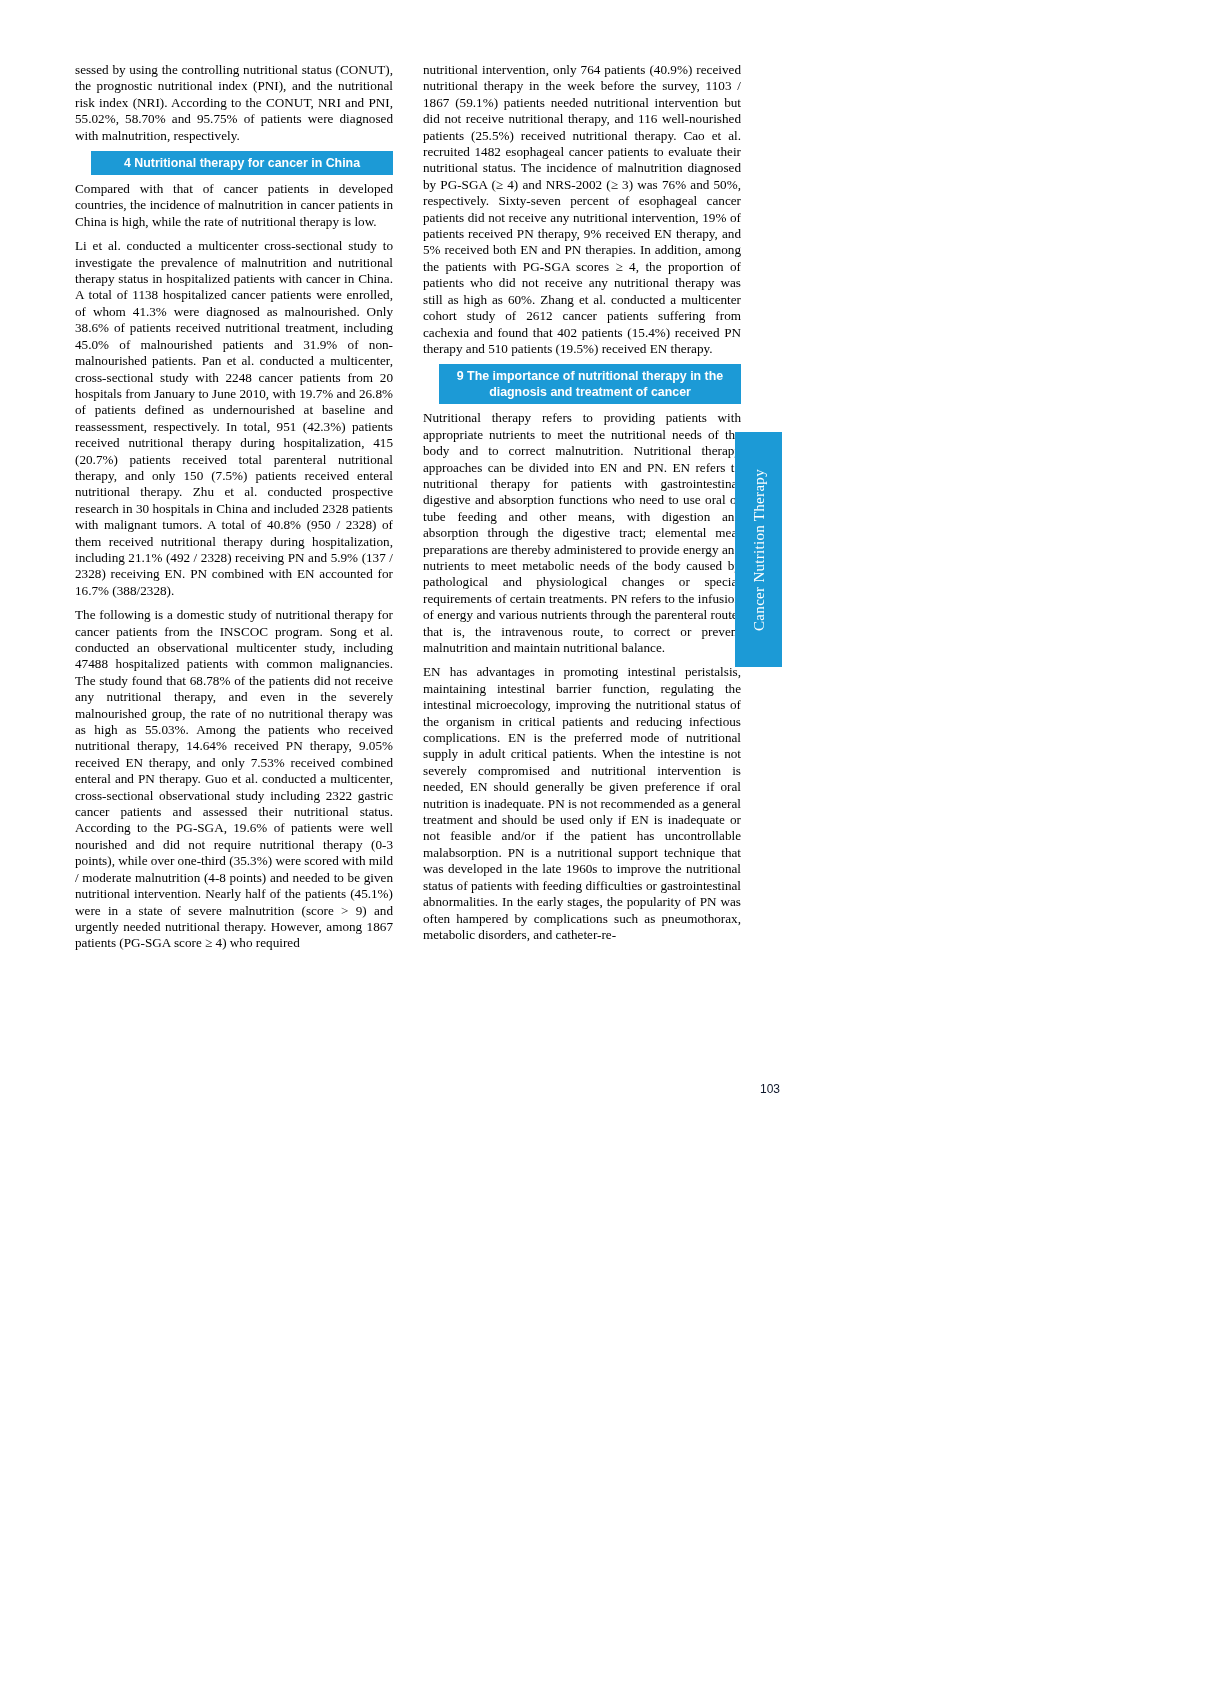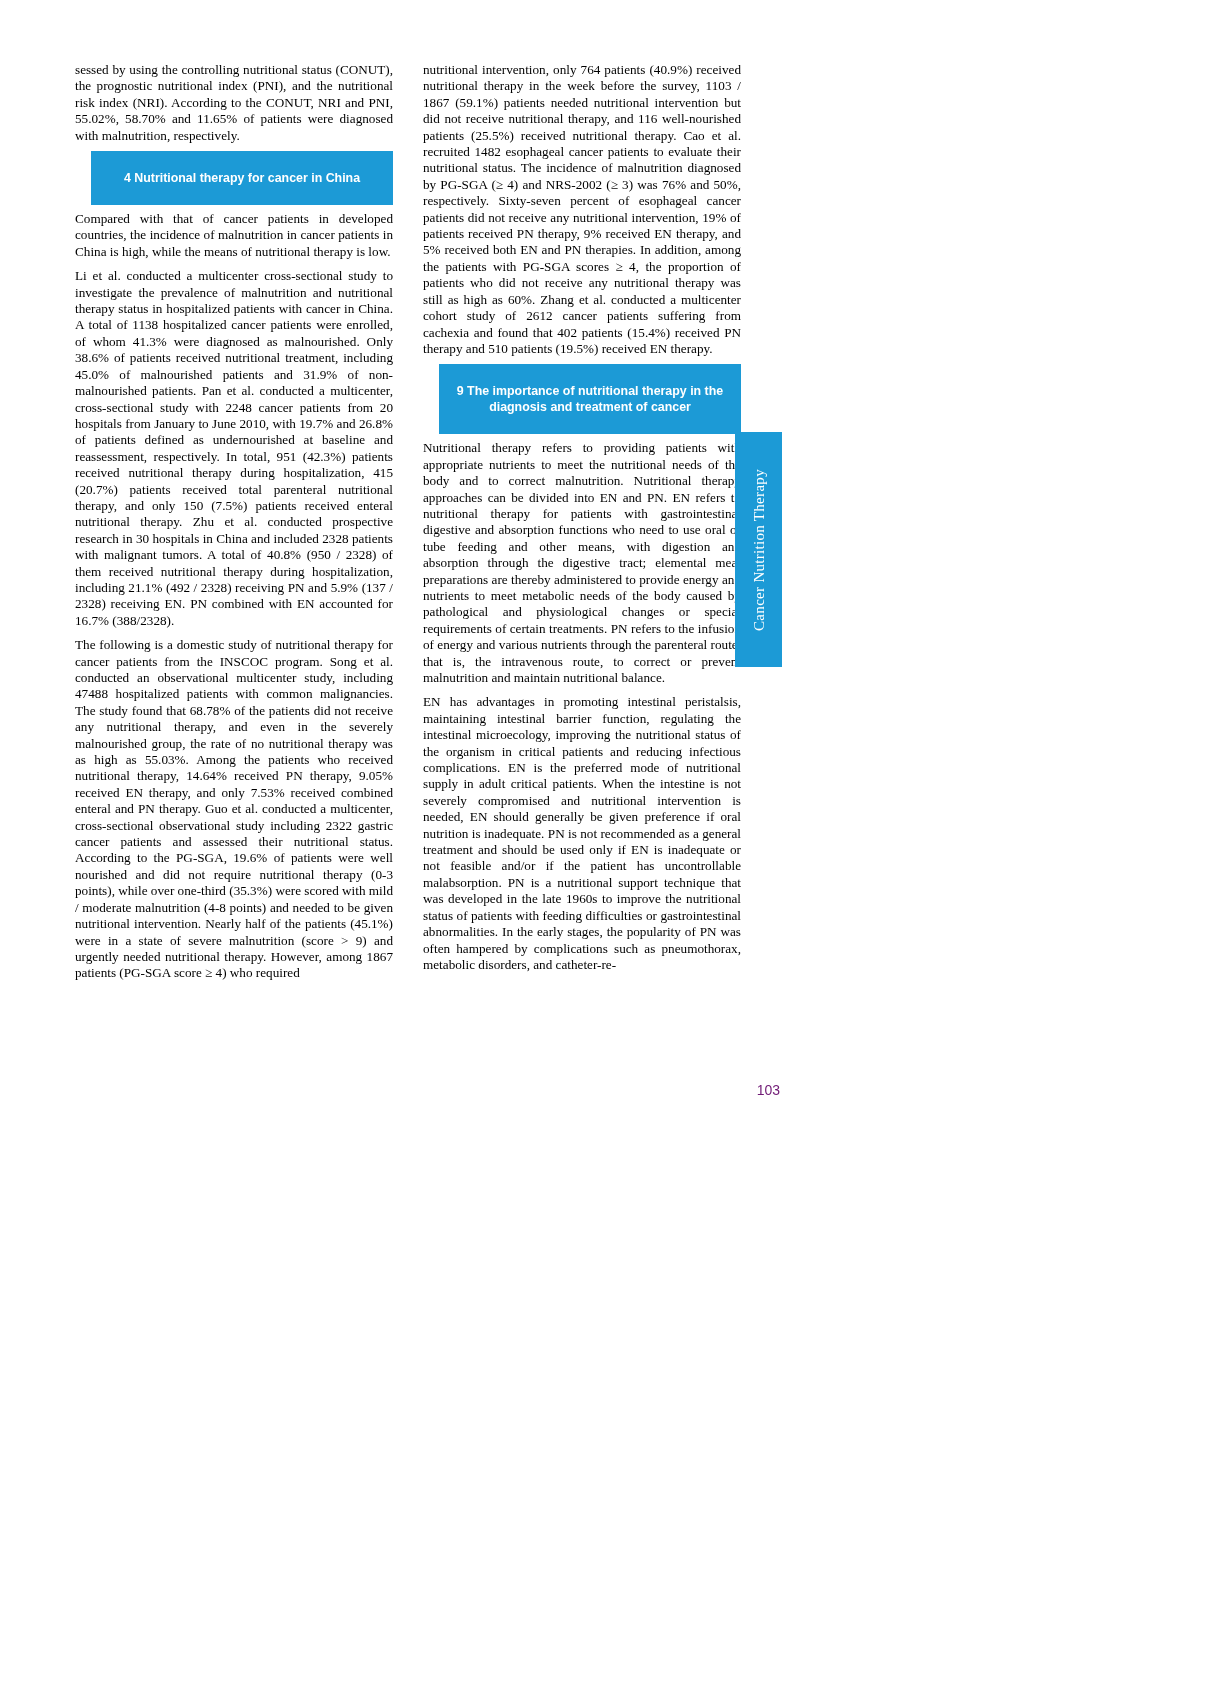--- a/index.html
+++ b/index.html
@@ -42,21 +42,21 @@
   .col-right { left: 348px; }
 
   .section-head {
     background: #1c9ad6;
     color: #ffffff;
     font-family: "Liberation Sans", sans-serif;
     font-weight: bold;
     font-size: 12.4px;
     line-height: 16px;
     text-align: center;
-    padding: 19px 6px;
+    padding: 4px 6px;
     margin: 7px 0 6px 16px;
     box-sizing: border-box;
   }
   p {
     margin: 0;
     text-indent: 0;
   }
   p + p { margin-top: 8px; }
 
   .side-tab {
@@ -78,35 +78,35 @@
     font-size: 15px;
     letter-spacing: 0.3px;
   }
   .folio {
     position: absolute;
     left: 690px;
     top: 1082px;
     width: 90px;
     text-align: right;
     font-family: "Liberation Sans", sans-serif;
-    font-size: 14px;
-    color: #701a75;
+    font-size: 12px;
+    color: #0f172a;
   }
 </style>
 </head>
 <body>
 
 <div class="page">
 
   <div class="columns">
 
     <div class="col col-left">
-      <p>sessed by using the controlling nutritional status (CONUT), the prognostic nutritional index (PNI), and the nutritional risk index (NRI). According to the CONUT, NRI and PNI, 55.02%, 58.70% and 11.65% of patients were diagnosed with malnutrition, respectively.</p>
+      <p>sessed by using the controlling nutritional status (CONUT), the prognostic nutritional index (PNI), and the nutritional risk index (NRI). According to the CONUT, NRI and PNI, 55.02%, 58.70% and 95.75% of patients were diagnosed with malnutrition, respectively.</p>
       <div class="section-head">4 Nutritional therapy for cancer in China</div>
-      <p>Compared with that of cancer patients in developed countries, the incidence of malnutrition in cancer patients in China is high, while the means of nutritional therapy is low.</p>
+      <p>Compared with that of cancer patients in developed countries, the incidence of malnutrition in cancer patients in China is high, while the rate of nutritional therapy is low.</p>
       <p>Li et al. conducted a multicenter cross-sectional study to investigate the prevalence of malnutrition and nutritional therapy status in hospitalized patients with cancer in China. A total of 1138 hospitalized cancer patients were enrolled, of whom 41.3% were diagnosed as malnourished. Only 38.6% of patients received nutritional treatment, including 45.0% of malnourished patients and 31.9% of non-malnourished patients. Pan et al. conducted a multicenter, cross-sectional study with 2248 cancer patients from 20 hospitals from January to June 2010, with 19.7% and 26.8% of patients defined as undernourished at baseline and reassessment, respectively. In total, 951 (42.3%) patients received nutritional therapy during hospitalization, 415 (20.7%) patients received total parenteral nutritional therapy, and only 150 (7.5%) patients received enteral nutritional therapy. Zhu et al. conducted prospective research in 30 hospitals in China and included 2328 patients with malignant tumors. A total of 40.8% (950 / 2328) of them received nutritional therapy during hospitalization, including 21.1% (492 / 2328) receiving PN and 5.9% (137 / 2328) receiving EN. PN combined with EN accounted for 16.7% (388/2328).</p>
       <p>The following is a domestic study of nutritional therapy for cancer patients from the INSCOC program. Song et al. conducted an observational multicenter study, including 47488 hospitalized patients with common malignancies. The study found that 68.78% of the patients did not receive any nutritional therapy, and even in the severely malnourished group, the rate of no nutritional therapy was as high as 55.03%. Among the patients who received nutritional therapy, 14.64% received PN therapy, 9.05% received EN therapy, and only 7.53% received combined enteral and PN therapy. Guo et al. conducted a multicenter, cross-sectional observational study including 2322 gastric cancer patients and assessed their nutritional status. According to the PG-SGA, 19.6% of patients were well nourished and did not require nutritional therapy (0-3 points), while over one-third (35.3%) were scored with mild / moderate malnutrition (4-8 points) and needed to be given nutritional intervention. Nearly half of the patients (45.1%) were in a state of severe malnutrition (score &gt;  9) and urgently needed nutritional therapy. However, among 1867 patients (PG-SGA score ≥  4) who required</p>
     </div>
 
     <div class="col col-right">
       <p>nutritional intervention, only 764 patients (40.9%) received nutritional therapy in the week before the survey, 1103 / 1867 (59.1%) patients needed nutritional intervention but did not receive nutritional therapy, and 116 well-nourished patients (25.5%) received nutritional therapy. Cao et al. recruited 1482 esophageal cancer patients to evaluate their nutritional status. The incidence of malnutrition diagnosed by PG-SGA (≥ 4) and NRS-2002 (≥ 3) was 76% and 50%, respectively. Sixty-seven percent of esophageal cancer patients did not receive any nutritional intervention, 19% of patients received PN therapy, 9% received EN therapy, and 5% received both EN and PN therapies. In addition, among the patients with PG-SGA scores ≥ 4, the proportion of patients who did not receive any nutritional therapy was still as high as 60%. Zhang et al. conducted a multicenter cohort study of 2612 cancer patients suffering from cachexia and found that 402 patients (15.4%) received PN therapy and 510 patients (19.5%) received EN therapy.</p>
       <div class="section-head">9 The importance of nutritional therapy in the diagnosis and treatment of cancer</div>
       <p>Nutritional therapy refers to providing patients with appropriate nutrients to meet the nutritional needs of the body and to correct malnutrition. Nutritional therapy approaches can be divided into EN and PN. EN refers to nutritional therapy for patients with gastrointestinal digestive and absorption functions who need to use oral or tube feeding and other means, with digestion and absorption through the digestive tract; elemental meal preparations are thereby administered to provide energy and nutrients to meet metabolic needs of the body caused by pathological and physiological changes or special requirements of certain treatments. PN refers to the infusion of energy and various nutrients through the parenteral route, that is, the intravenous route, to correct or prevent malnutrition and maintain nutritional balance.</p>
       <p>EN has advantages in promoting intestinal peristalsis, maintaining intestinal barrier function, regulating the intestinal microecology, improving the nutritional status of the organism in critical patients and reducing infectious complications. EN is the preferred mode of nutritional supply in adult critical patients. When the intestine is not severely compromised and nutritional intervention is needed, EN should generally be given preference if oral nutrition is inadequate. PN is not recommended as a general treatment and should be used only if EN is inadequate or not feasible and/or if the patient has uncontrollable malabsorption. PN is a nutritional support technique that was developed in the late 1960s to improve the nutritional status of patients with feeding difficulties or gastrointestinal abnormalities. In the early stages, the popularity of PN was often hampered by complications such as pneumothorax, metabolic disorders, and catheter-re-</p>
     </div>

